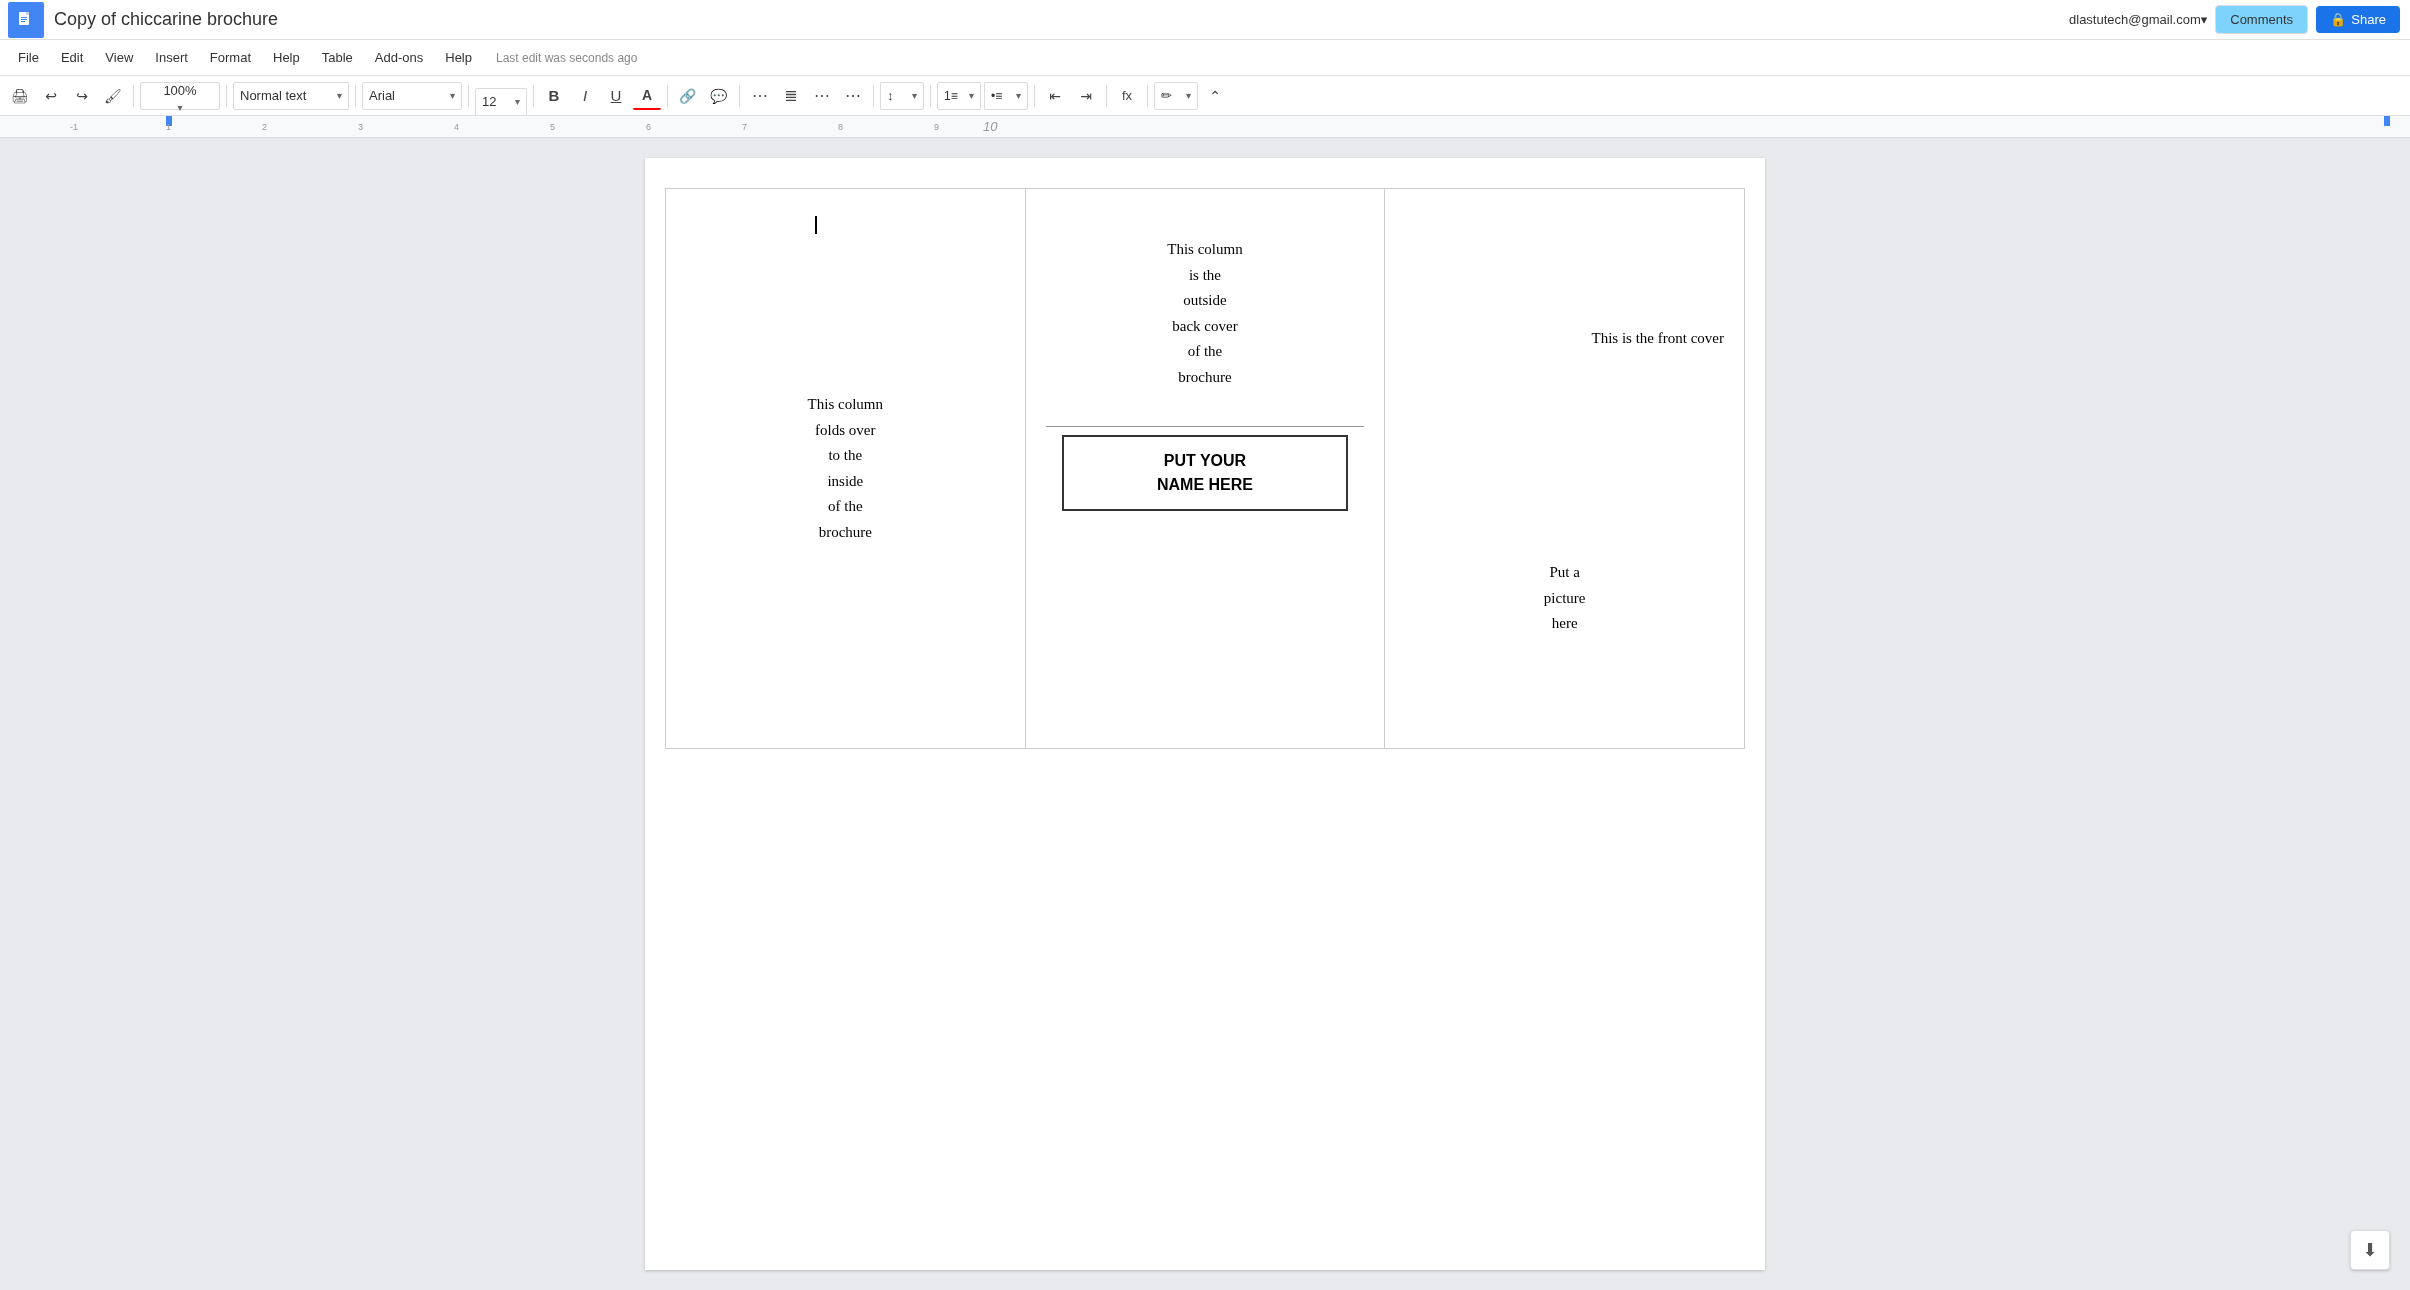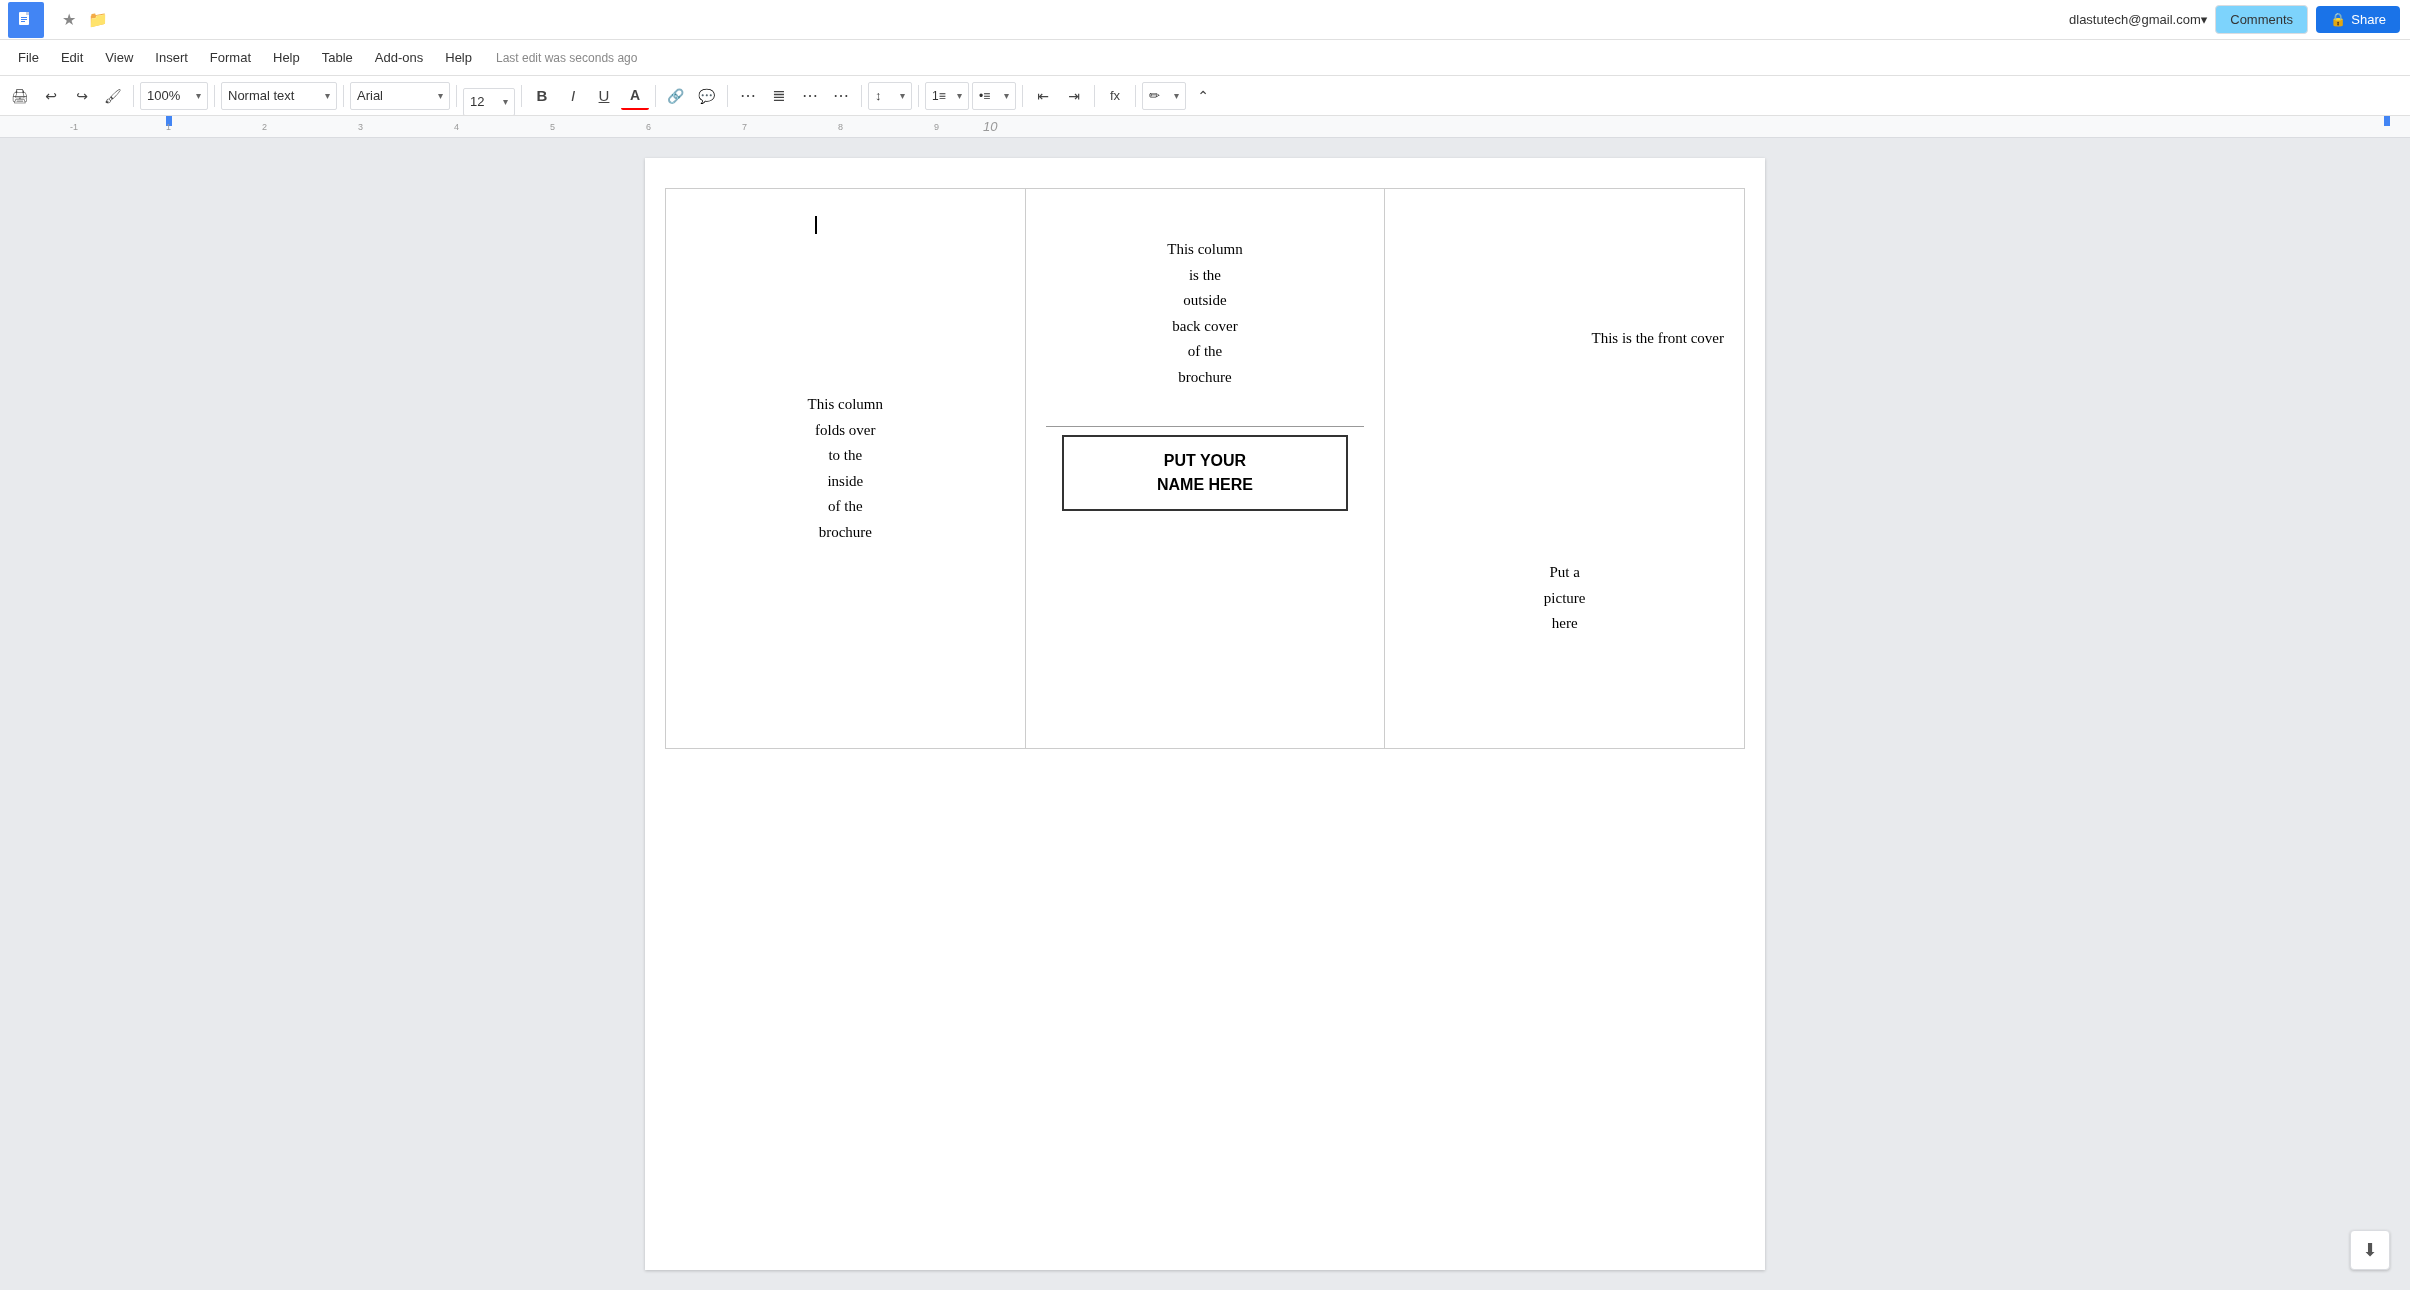--- a/index.html
+++ b/index.html
@@ -115,21 +115,21 @@
       border-radius: 2px;
       padding: 0 6px;
       height: 28px;
       cursor: pointer;
       background: #fff;
       font-size: 13px;
       color: #333;
       gap: 4px;
       flex-shrink: 0;
     }
-    #zoom-dropdown { width: 68px; }
+    #zoom-dropdown { width: 80px; flex-direction: column; }
     #style-dropdown { width: 116px; }
     #font-dropdown { width: 100px; }
     #size-dropdown { width: 52px; margin-top: 12px; }
     .dropdown-arrow { font-size: 10px; color: #666; }
 
     
     #ruler {
       height: 22px;
       background: #f8f9fa;
       border-bottom: 1px solid #dadce0;
@@ -295,20 +295,21 @@
 <div id="top-bar">
   <div id="app-icon">
     <svg viewBox="0 0 20 20" fill="none">
       <rect x="3" y="2" width="10" height="13" rx="1" fill="white"></rect>
       <rect x="10" y="2" width="3" height="3" fill="#c5d0e6"></rect>
       <rect x="5" y="7" width="6" height="1" fill="#4285F4"></rect>
       <rect x="5" y="9" width="6" height="1" fill="#4285F4"></rect>
       <rect x="5" y="11" width="4" height="1" fill="#4285F4"></rect>
     </svg>
   </div>
+  <span id="doc-title">Copy of chiccarine brochure</span>
   <div id="doc-actions">
     <span style="font-size:16px;color:#888;cursor:pointer;margin-left:8px;">★</span>
     <span style="font-size:16px;color:#888;cursor:pointer;margin-left:6px;">📁</span>
   </div>
   <div id="top-right">
     <span id="user-email">
       <span>dlastutech@gmail.com</span><span>▾</span>
     </span>
     <button id="comments-btn">Comments</button>
     <button id="share-btn">

